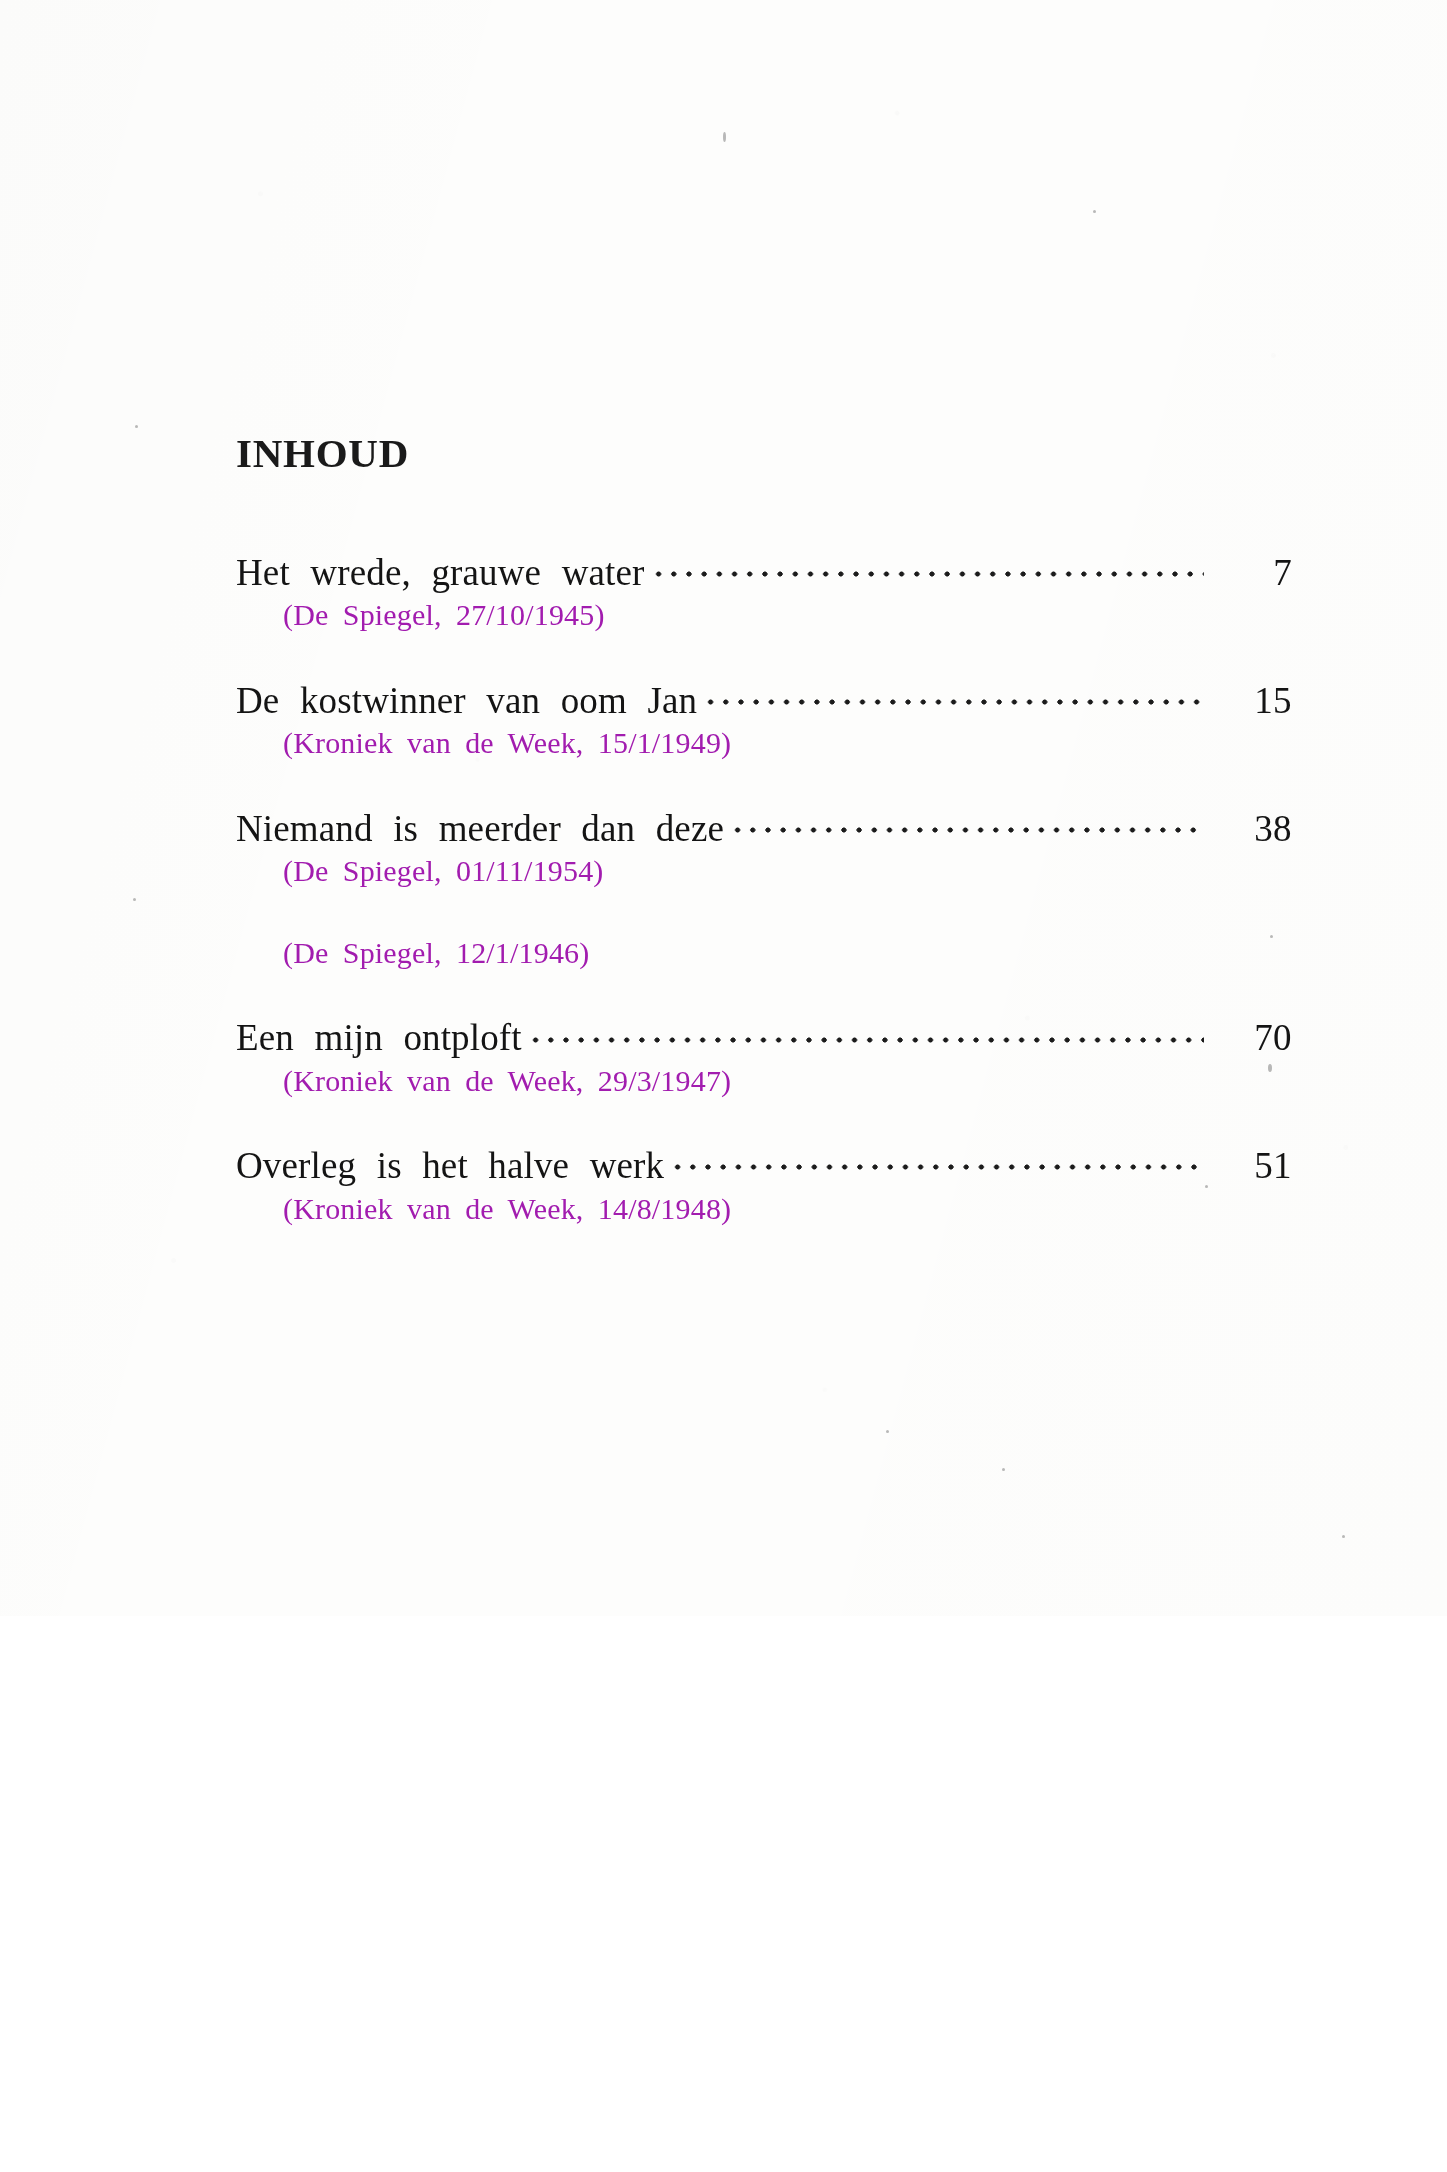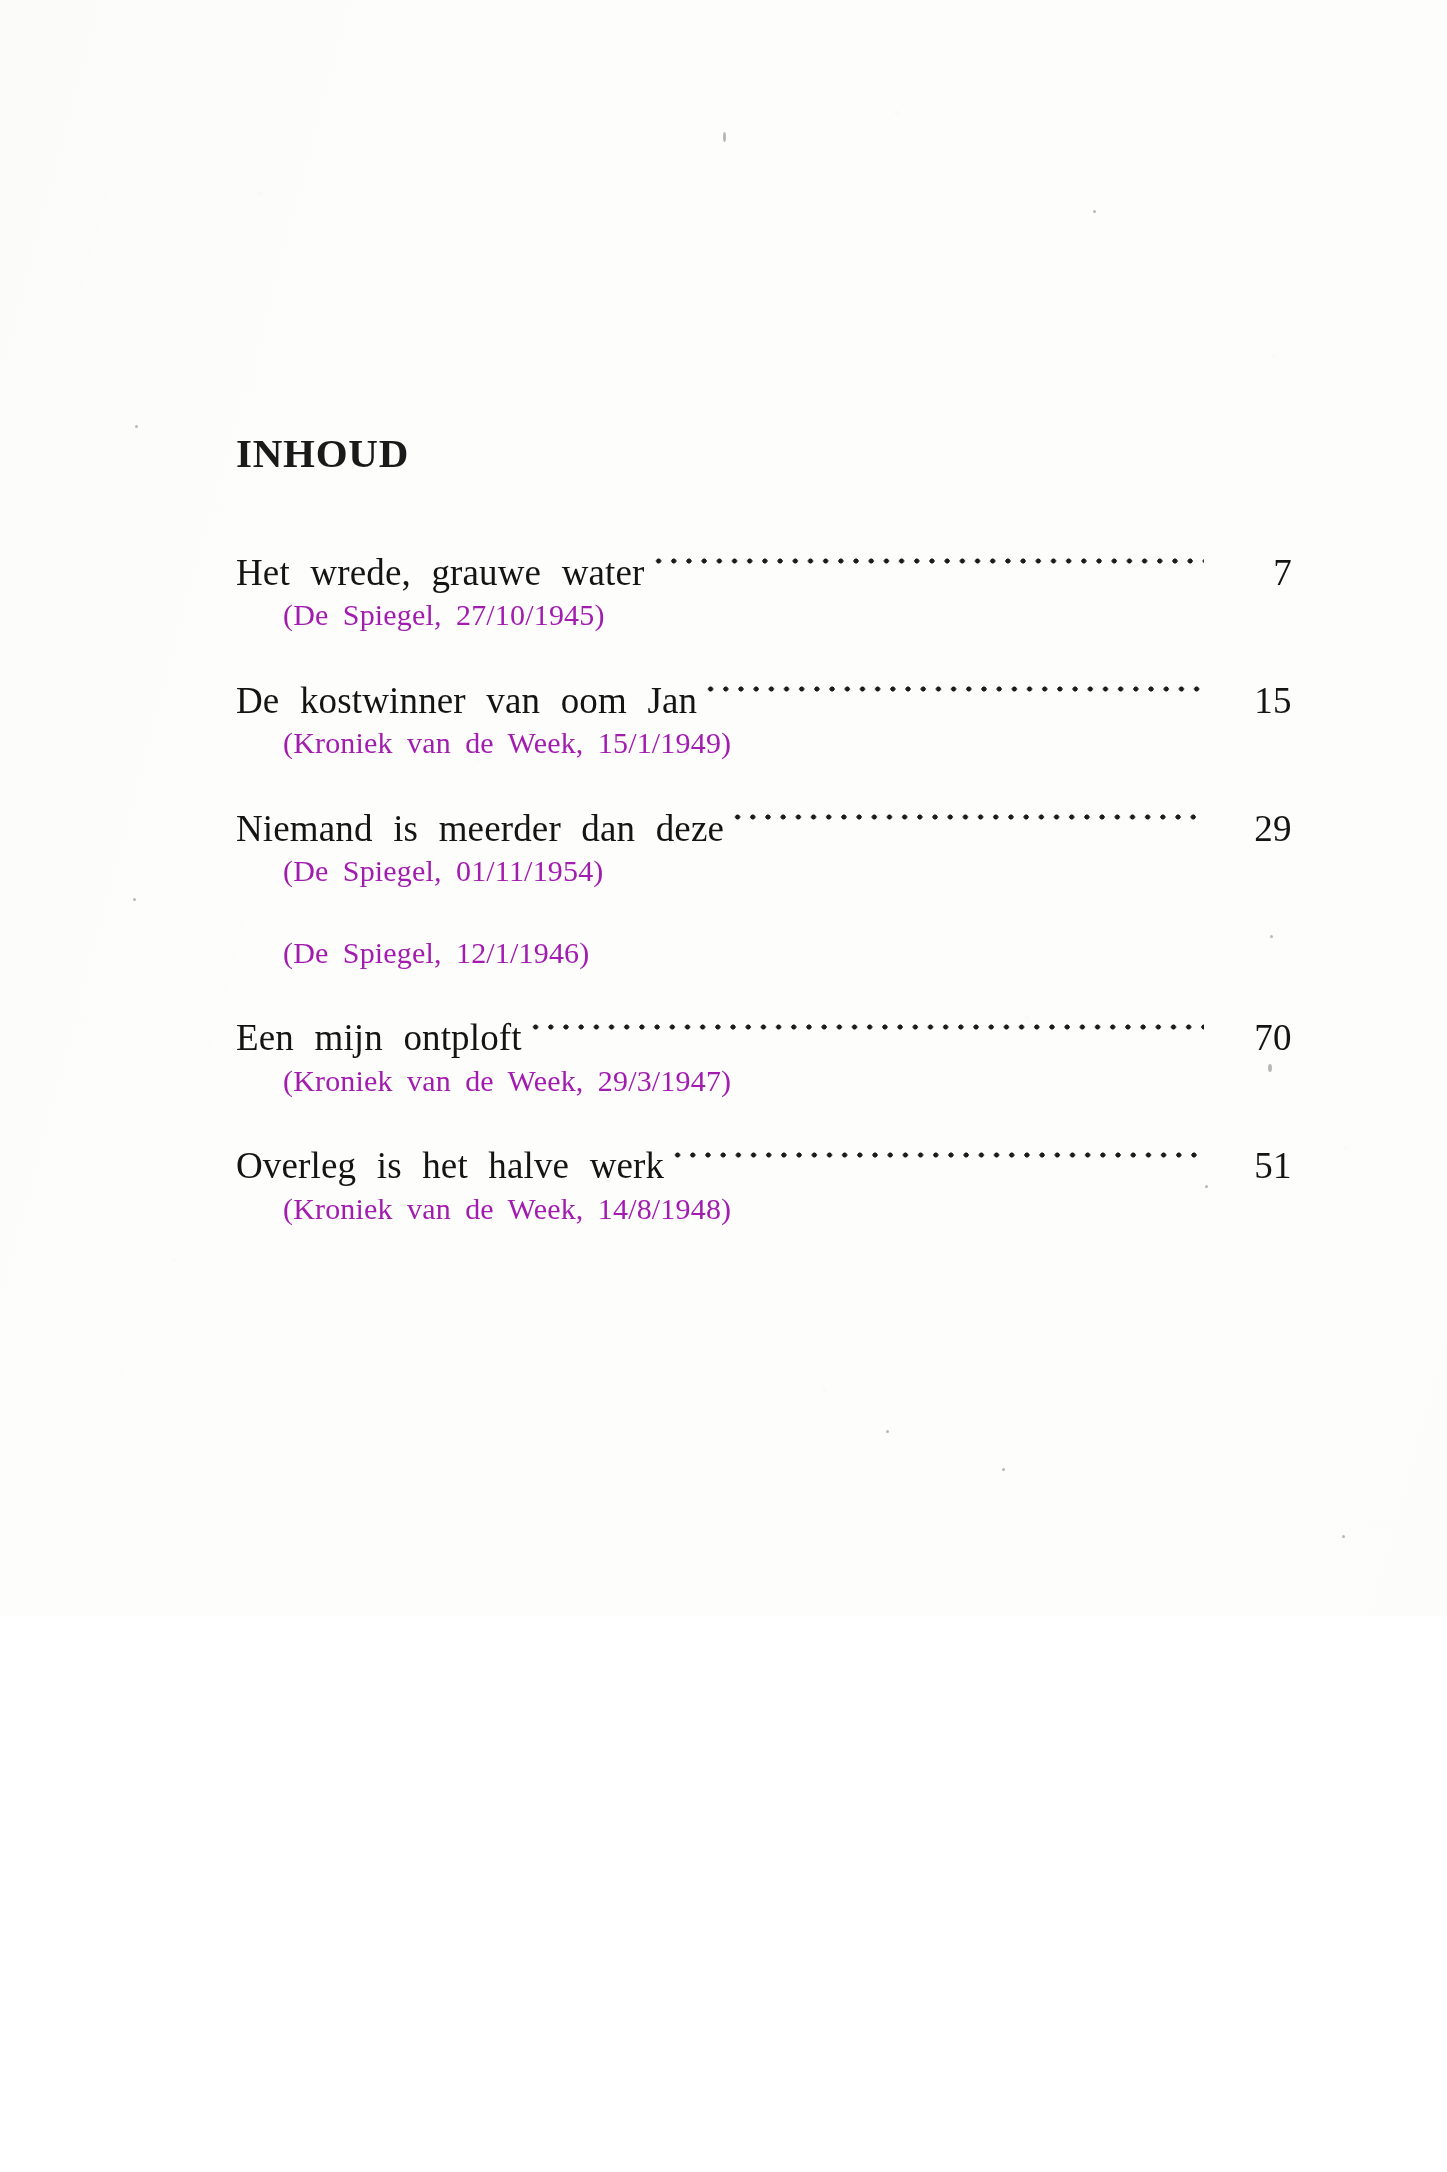--- a/index.html
+++ b/index.html
@@ -55,21 +55,21 @@
     width: 1056px;
   }
 
   .toc-entry {
     position: relative;
     margin-bottom: 47px;
   }
 
   .entry-row {
     display: flex;
-    align-items: flex-start;
+    align-items: center;
     width: 100%;
   }
 
   .entry-title {
     font-size: 37px;
     line-height: 1.12;
     word-spacing: 0.30em;
     letter-spacing: 0.004em;
     white-space: nowrap;
     color: #141414;
@@ -162,21 +162,21 @@
         <span class="leader"></span>
         <span class="entry-page">15</span>
       </div>
       <div class="entry-source">(Kroniek van de Week, 15/1/1949)</div>
     </div>
 
     <div class="toc-entry">
       <div class="entry-row">
         <span class="entry-title">Niemand is meerder dan deze</span>
         <span class="leader"></span>
-        <span class="entry-page">29</span>
+        <span class="entry-page">38</span>
       </div>
       <div class="entry-source">(De Spiegel, 01/11/1954)</div>
     </div>
 
     <div class="toc-entry">
       <div class="entry-source">(De Spiegel, 12/1/1946)</div>
     </div>
 
     <div class="toc-entry">
       <div class="entry-row">

